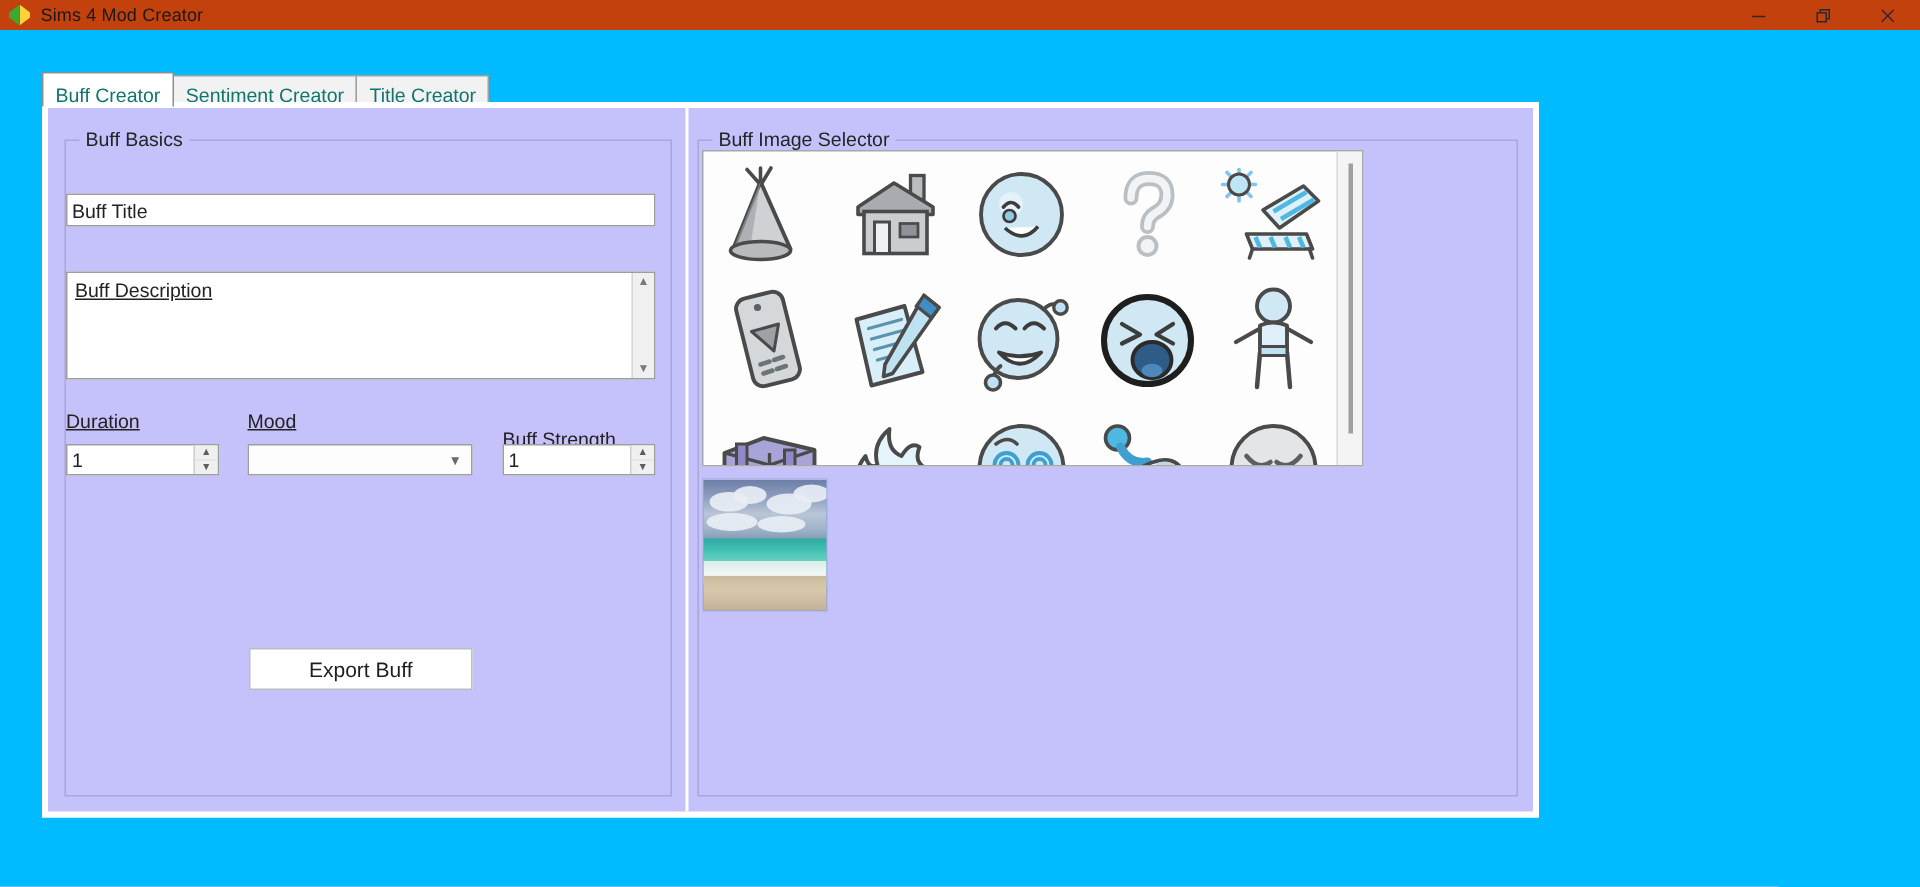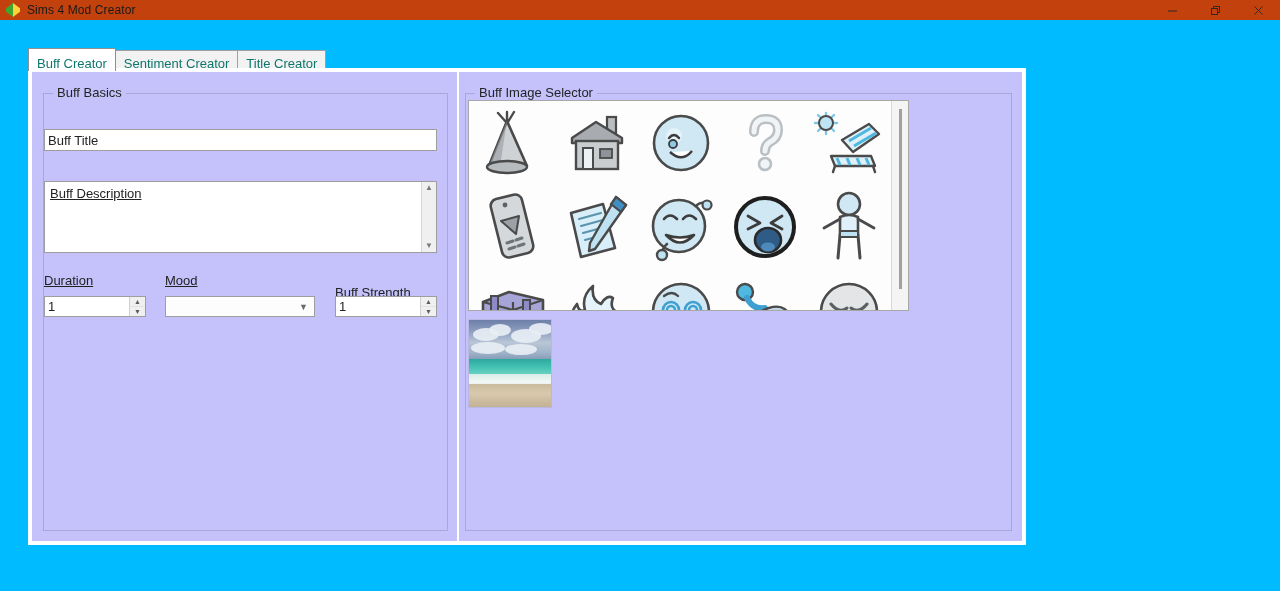--- a/index.html
+++ b/index.html
@@ -339,20 +339,23 @@
       </div>
 
       <div class="spin" id="spin-strength">
         <input type="text" value="1" style="">
         <div class="btns">
           <div>▲</div>
           <div>▼</div>
         </div>
       </div>
 
+      <div id="export-btn">
+        <span>Export Buff</span>
+      </div>
     </div>
 
     <div id="right-pane">
       <div class="group" id="grp-images">
         <div class="glabel">Buff Image Selector</div>
 
         <div id="img-box">
           <div id="img-grid">
 
             <div class="icn-cell">

